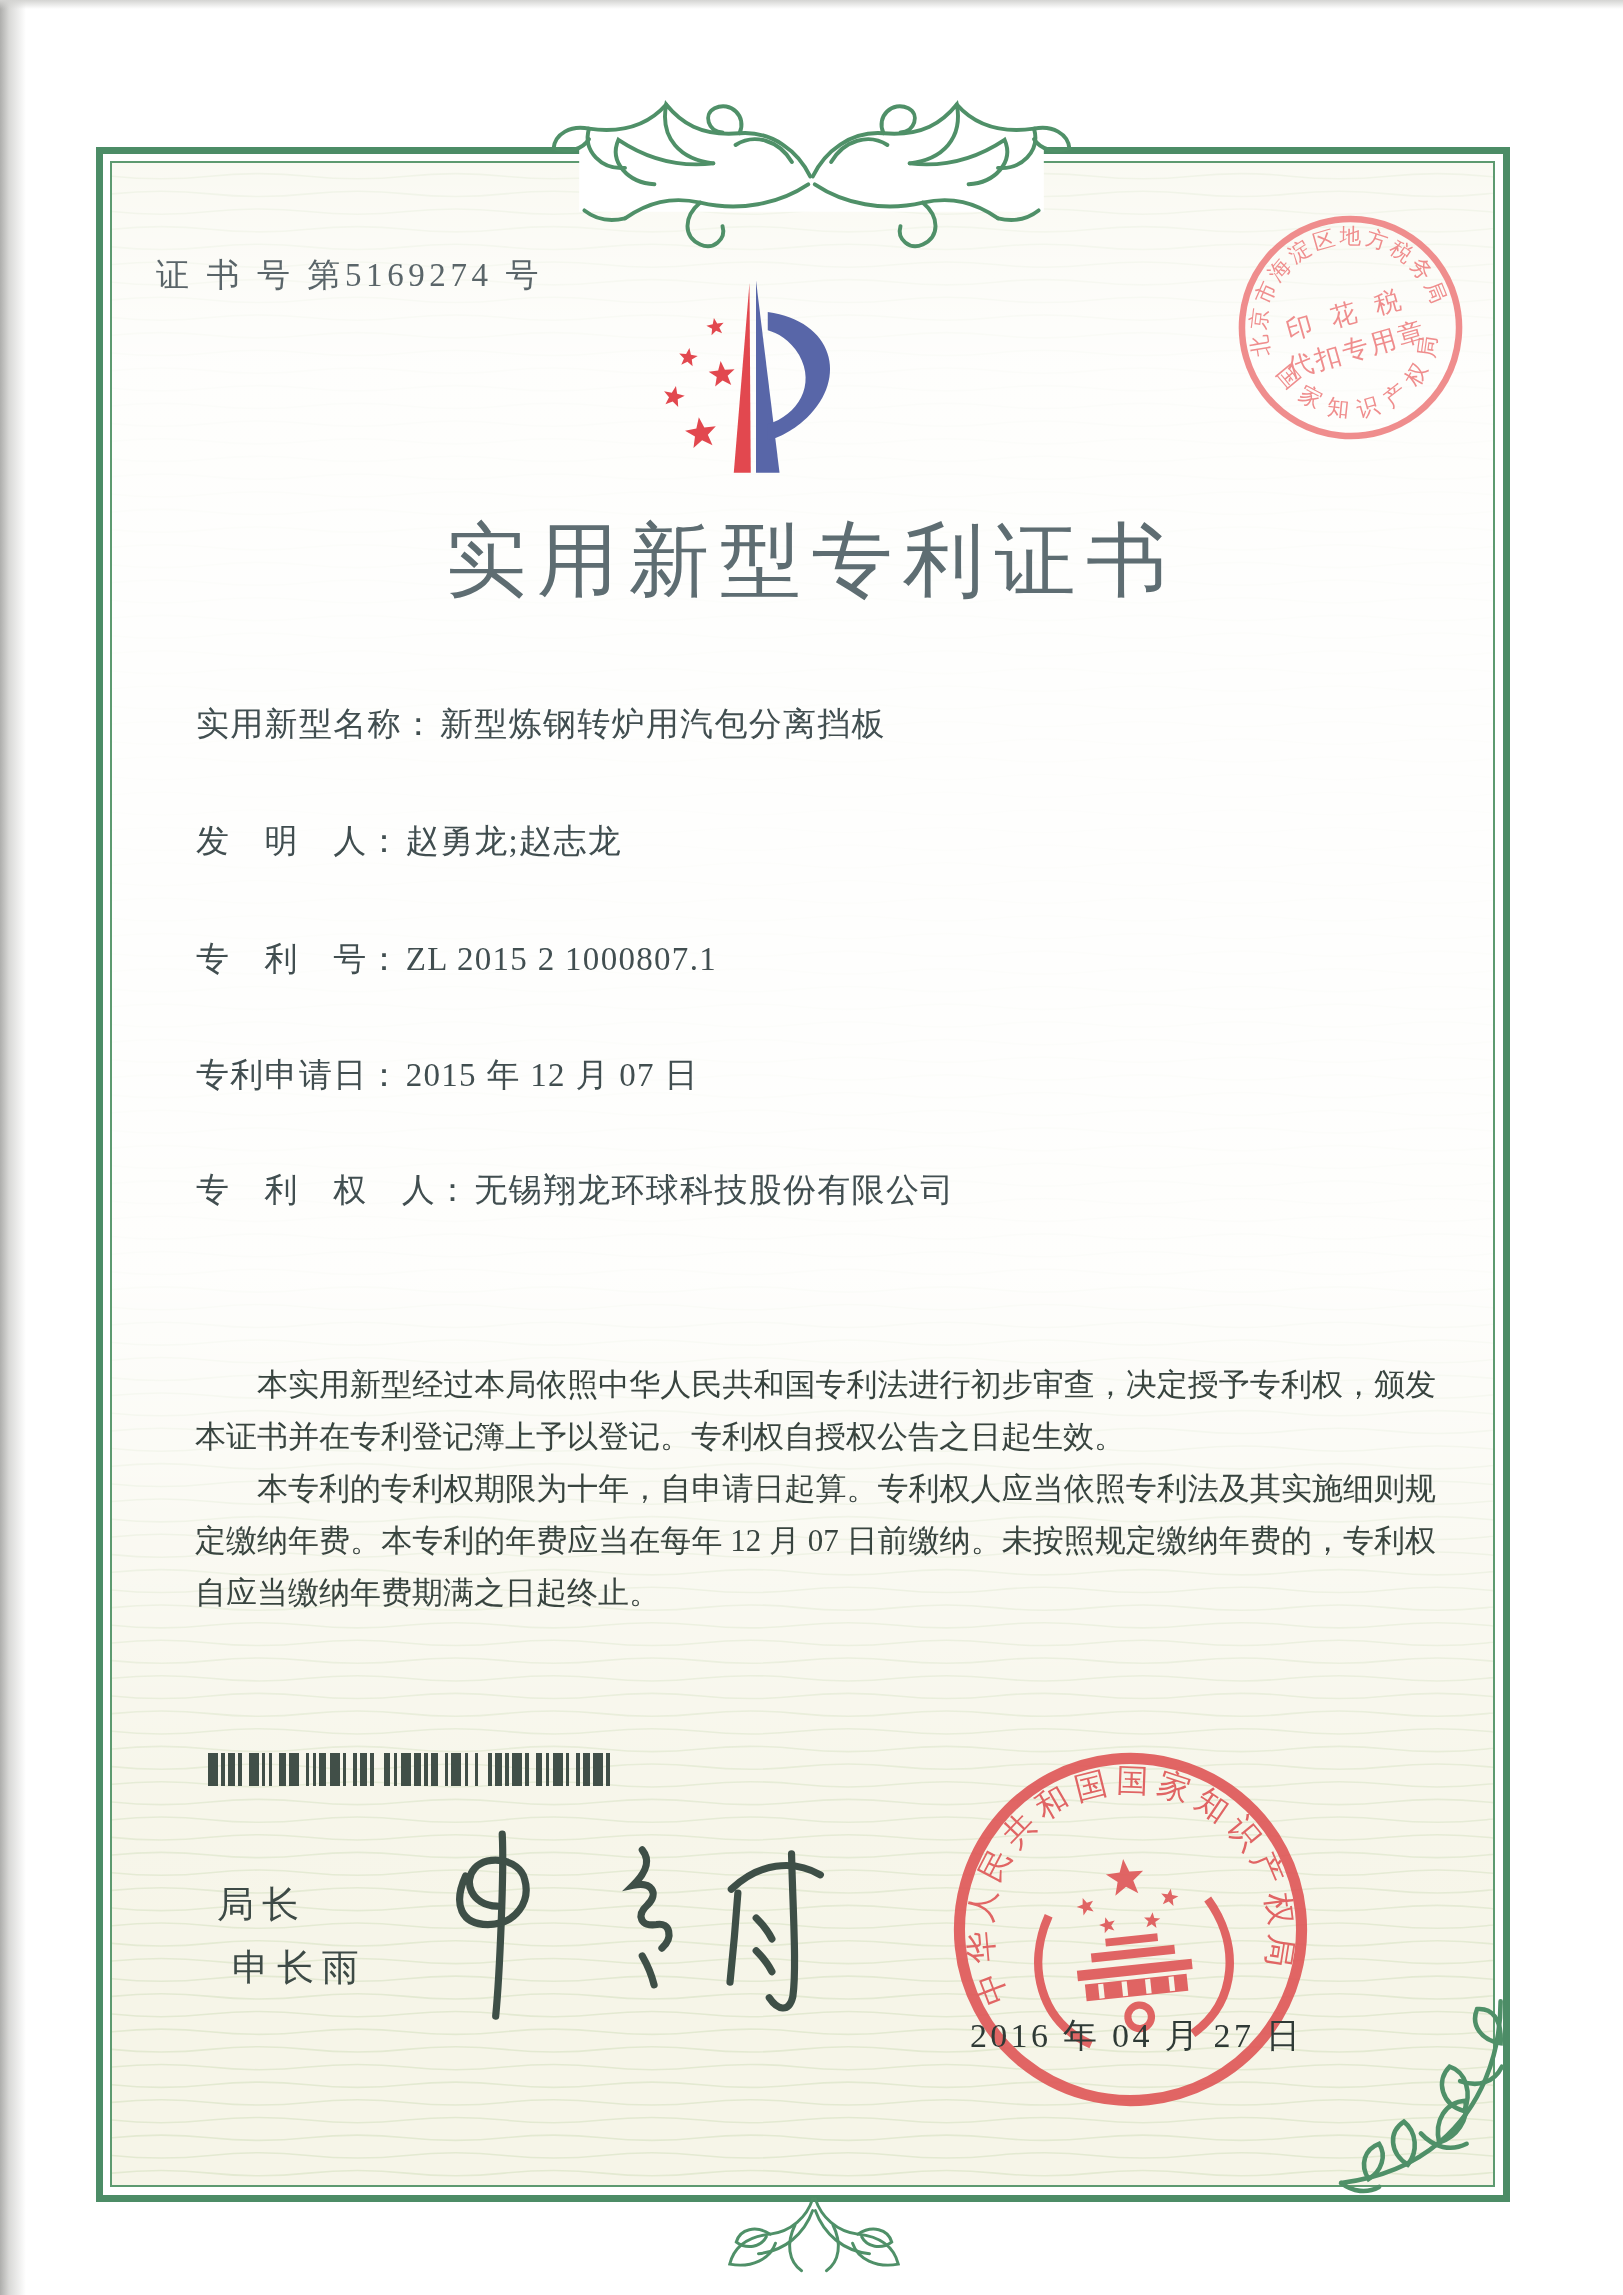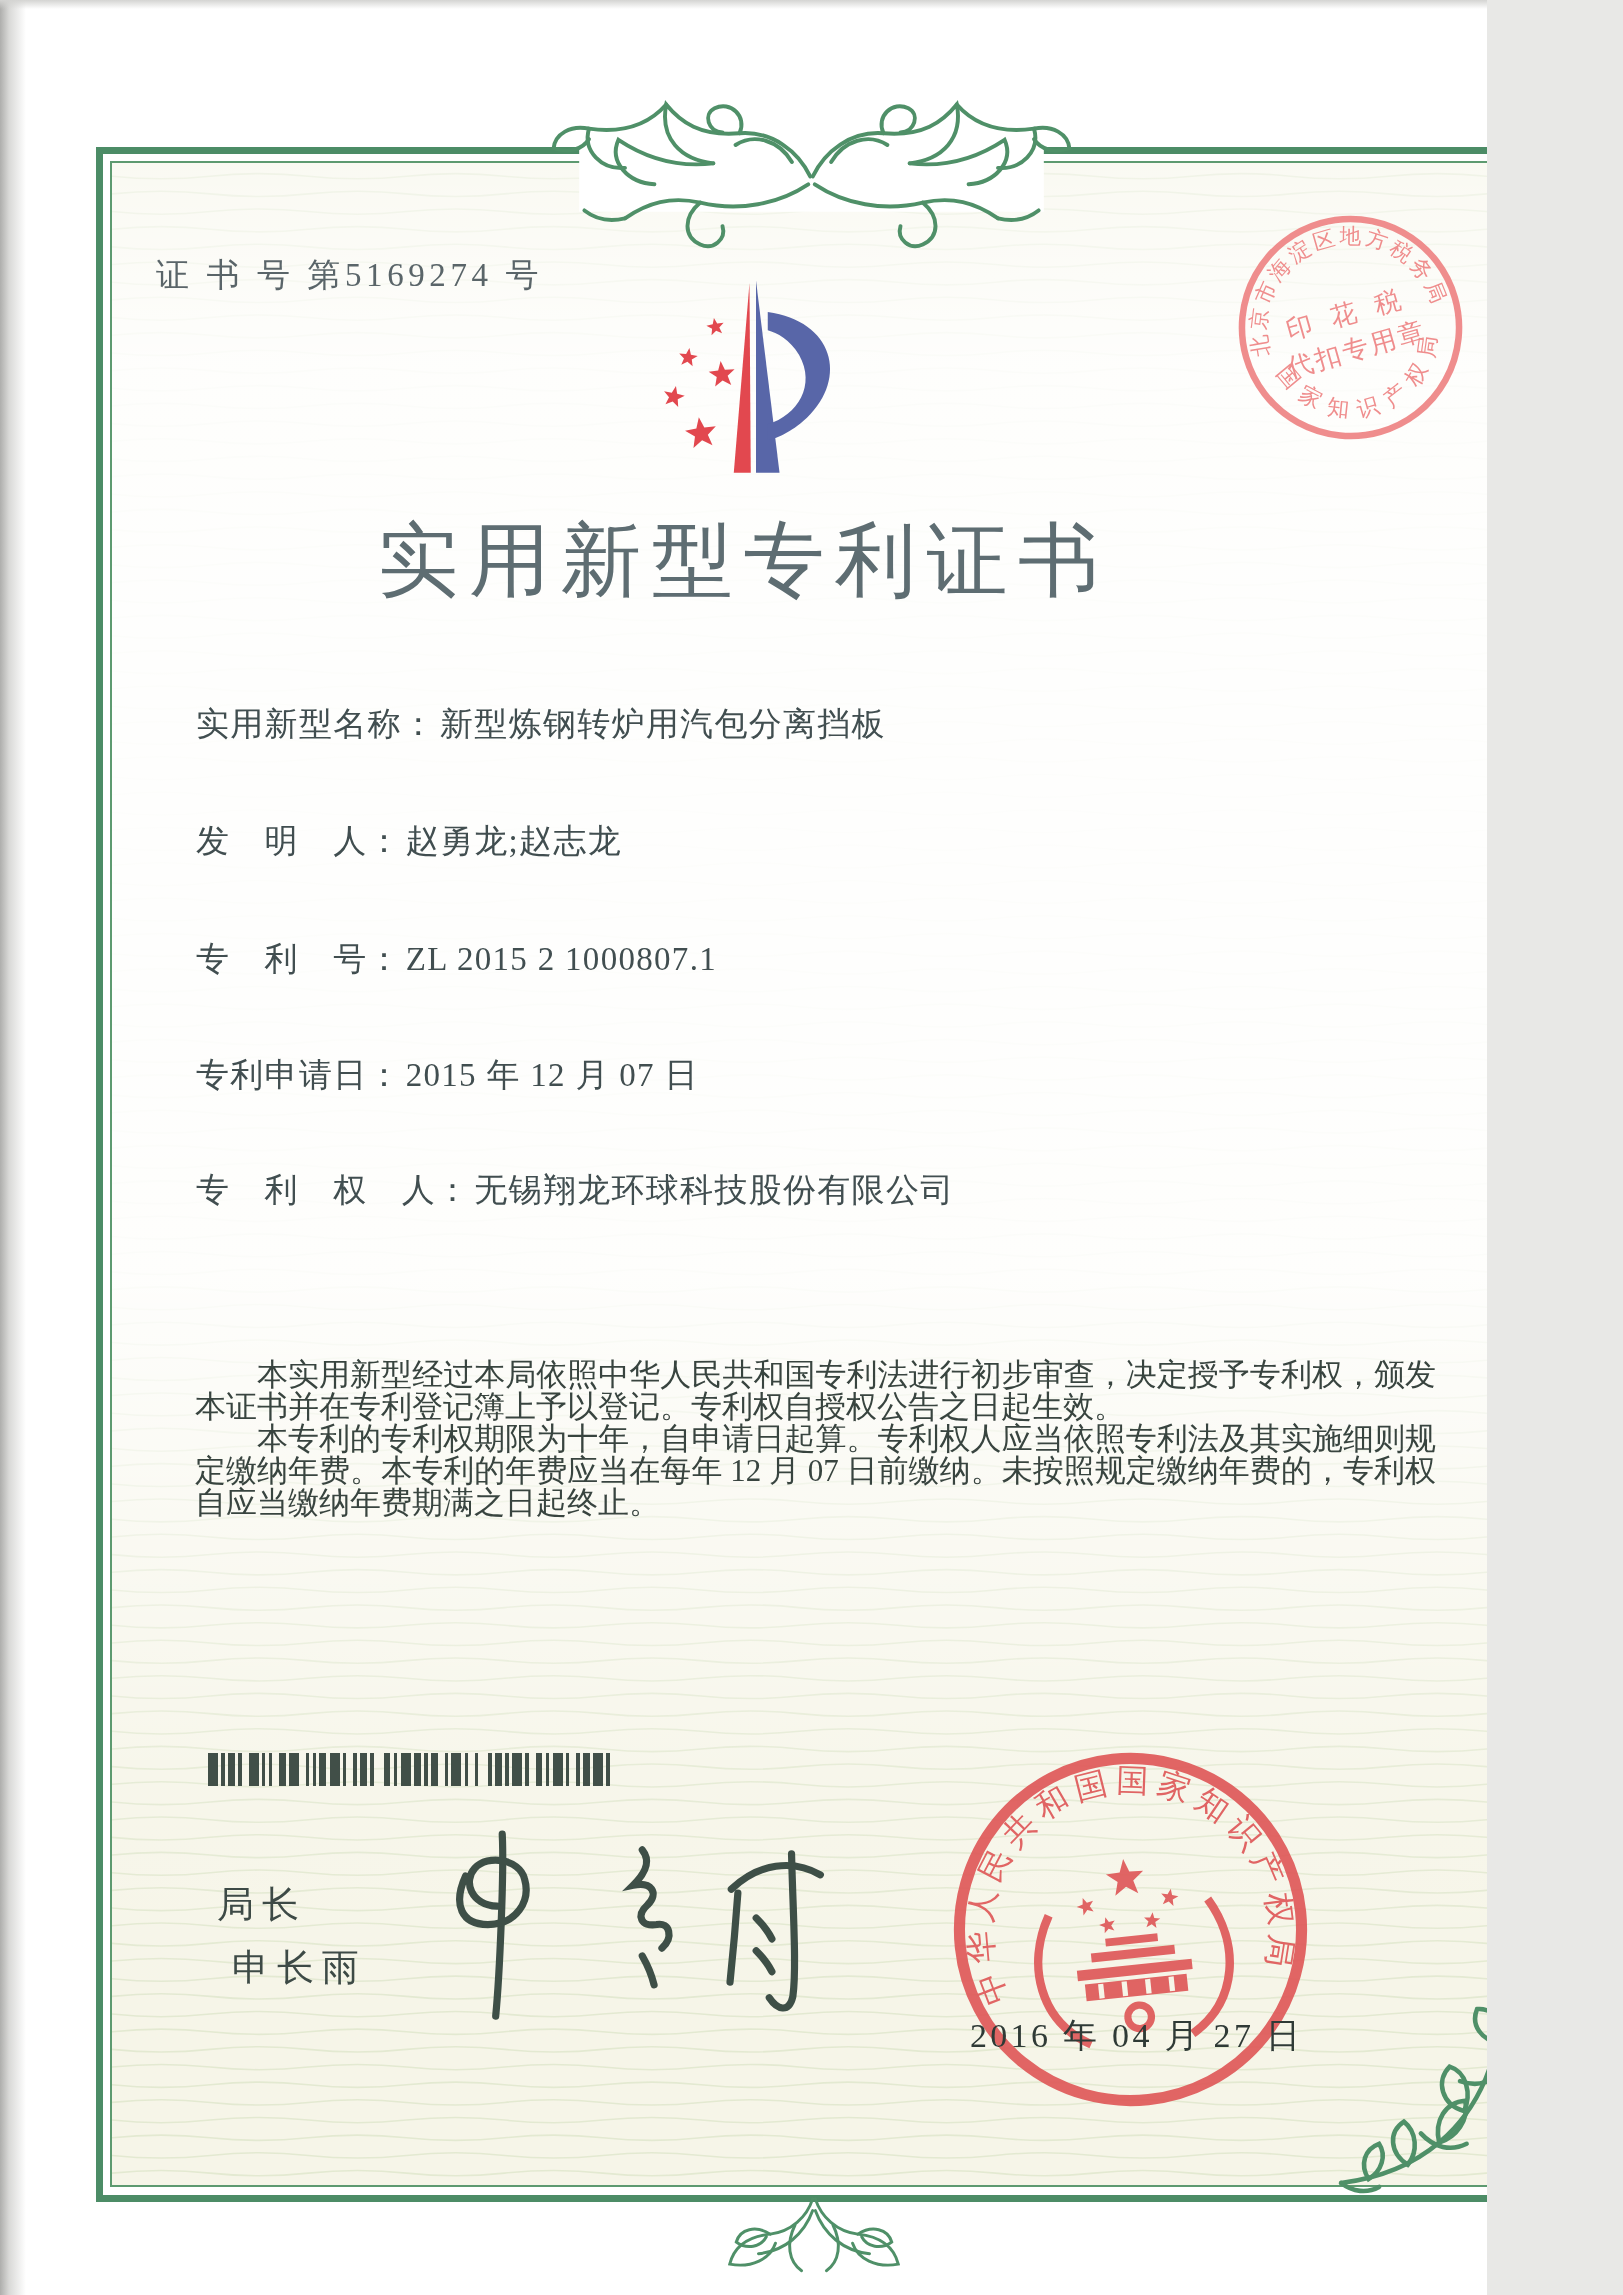--- a/index.html
+++ b/index.html
@@ -1,38 +1,38 @@
 <!DOCTYPE html>
 <html style="font-size:10.5px"><head>
 <meta charset="utf-8">
 <title>实用新型专利证书</title>
 <style>
   html,body{margin:0;padding:0;background:#e8e8e6;}
-  #page{position:relative;width:1487px;height:2295px;background:#ffffff;overflow:hidden;
+  #page{position:relative;width:1623px;height:2295px;background:#ffffff;overflow:hidden;
         font-family:"Liberation Serif","DejaVu Serif",serif;color:#3b4a47;}
   .abs{position:absolute;}
   
   .scan-edge-left{left:0;top:0;bottom:0;width:26px;
      background:linear-gradient(90deg,#aeaeac 0%,#d9d9d7 35%,rgba(255,255,255,0) 100%);}
   .scan-edge-top{left:0;top:0;right:0;height:9.2px;
      background:linear-gradient(180deg,#d4d4d2 0%,rgba(255,255,255,0) 100%);}
   
   .frame-outer{left:96px;top:147px;width:1414px;height:2055px;border:7.2px solid #4c8c66;box-sizing:border-box;}
   .frame-inner{left:110px;top:161px;width:1385px;height:2026px;border:2px solid #5d9a70;box-sizing:border-box;}
   
   .paper{left:112px;top:163px;width:1381px;height:2022px;background:#f6f5e8;}
   .paper-light{position:absolute;inset:0;
      background:linear-gradient(180deg,rgba(255,255,255,.45) 0%,rgba(255,255,255,.88) 10%,
        rgba(255,255,255,.93) 32%,rgba(255,255,255,.88) 55%,rgba(255,255,255,.45) 68%,
        rgba(255,255,255,.12) 80%,rgba(255,255,255,0) 92%);}
   .cert-no{left:156px;top:253px;font-size:33px;letter-spacing:4.6px;color:#5a6569;}
   .title{left:0;right:0;top:507px;text-align:center;font-size:81px;letter-spacing:10.5px;color:#5e6d72;}
   .field-row{left:196px;font-size:33px;letter-spacing:1.3px;color:#414e50;white-space:nowrap;}
   .field-label{margin-right:3.9px;}
-  .body-text{left:195px;top:1359px;width:1241px;font-size:31px;line-height:32px;
+  .body-text{left:195px;top:1359px;width:1241px;font-size:31px;line-height:52px;
      color:#38443f;text-align:justify;}
   .body-text p{margin:0;text-indent:2em;}
   .barcode{left:208px;top:1753px;width:409px;height:33px;display:flex;align-items:stretch;overflow:hidden;}
   .barcode .bar{height:100%;}
   .issuer-label{left:217px;top:1880px;font-size:37px;letter-spacing:7.9px;color:#3d4a46;}
   .issuer-name{left:232px;top:1943px;font-size:37px;letter-spacing:7.9px;color:#3d4a46;}
   .seal-date{left:970px;top:2013px;font-size:34px;letter-spacing:3.3px;color:#2f3a36;white-space:nowrap;}
   .footer{left:0;right:0;top:2105px;text-align:center;font-size:27.5px;letter-spacing:2.6px;color:#45534e;}
   svg{display:block;}
 </style>

